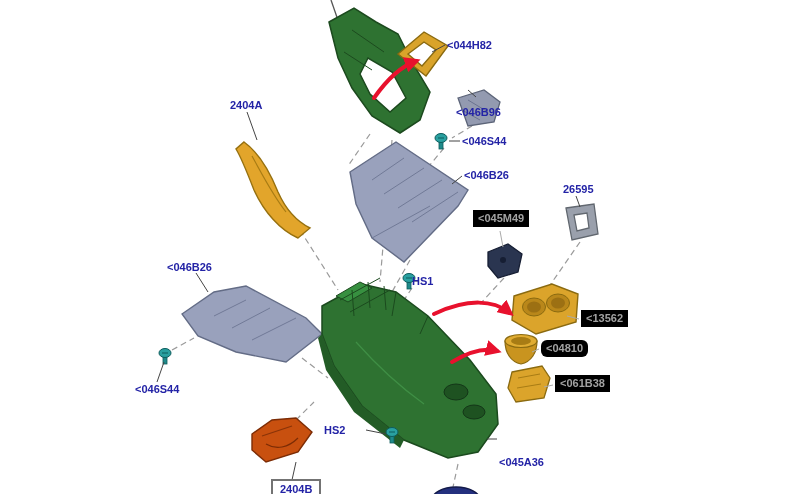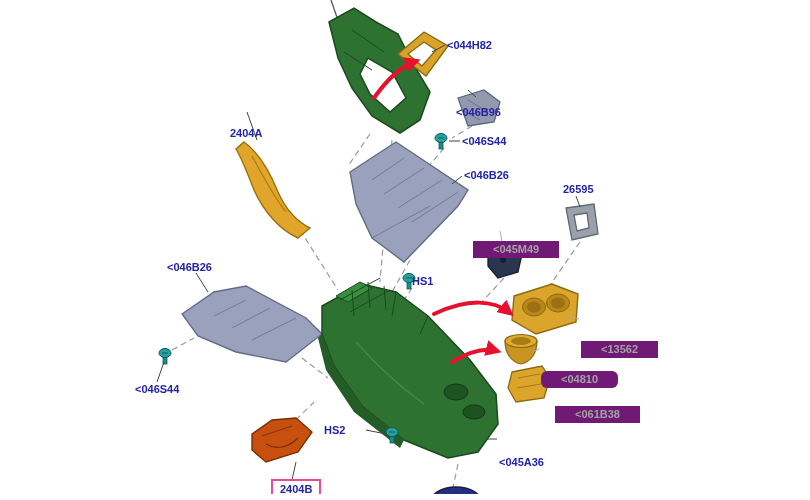--- a/index.html
+++ b/index.html
@@ -6,26 +6,25 @@
   .stage {
     position:relative; width:810px; height:494px; background:#ffffff;
     overflow:hidden; font-family:"Liberation Sans", sans-serif;
   }
   .stage svg { position:absolute; left:0; top:0; }
   .lbl {
     position:absolute; font-size:11px; font-weight:bold; color:#2323a6;
     white-space:nowrap; cursor:pointer; line-height:13px;
   }
   .lbl.ghost {
-    color:#a2a2a2; background:#701a75; padding:2px 20px;
+    color:#a2a2a2; background:#000000; padding:2px 5px;
     cursor:default;
-    margin-top:31px;
   }
   .lbl.hot {
-    border:2px solid #ec4899; padding:2px 7px; background:#ffffff;
+    border:2px solid #737373; padding:2px 7px; background:#ffffff;
   }
 </style>
 </head>
 <body>
 
 <div class="stage">
 
   <svg width="810" height="500" viewBox="0 0 810 500">
     <defs>
       <marker id="arrow" viewBox="0 0 10 10" refX="7" refY="5" markerWidth="4" markerHeight="4" orient="auto">
@@ -158,21 +157,21 @@
     <g stroke="#e8112d" stroke-width="4" fill="none" stroke-linecap="round">
       <path d="M374,98 C388,78 402,66 416,61" marker-end="url(#arrow)"></path>
       <path d="M434,314 C468,298 494,300 510,313" marker-end="url(#arrow)"></path>
       <path d="M452,362 C472,350 486,348 497,351" marker-end="url(#arrow)"></path>
     </g>
   </svg>
 
   <div class="lbl" style="left:447px; top:39px;">&lt;044H82</div>
   <div class="lbl" style="left:456px; top:78px;margin-top:28px;">&lt;046B96</div>
   <div class="lbl" style="left:462px; top:135px;">&lt;046S44</div>
-  <div class="lbl" style="left:230px; top:99px;margin-top:28px;">2404A</div>
+  <div class="lbl" style="left:230px; top:99px;">2404A</div>
   <div class="lbl" style="left:464px; top:169px;">&lt;046B26</div>
   <div class="lbl ghost" style="left:473px; top:210px;">&lt;045M49</div>
   <div class="lbl" style="left:563px; top:183px;">26595</div>
   <div class="lbl" style="left:412px; top:275px;">HS1</div>
   <div class="lbl" style="left:167px; top:261px;">&lt;046B26</div>
   <div class="lbl ghost" style="left:581px; top:310px;">&lt;13562</div>
   <div class="lbl ghost" style="left:541px; top:340px;border-radius:6px;">&lt;04810</div>
   <div class="lbl ghost" style="left:555px; top:375px;">&lt;061B38</div>
   <div class="lbl" style="left:135px; top:383px;">&lt;046S44</div>
   <div class="lbl" style="left:499px; top:456px;">&lt;045A36</div>

